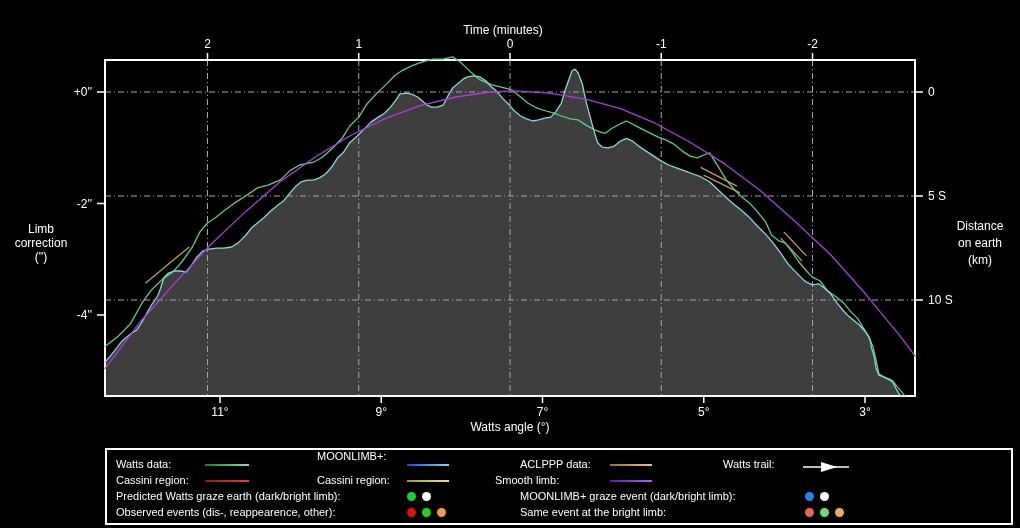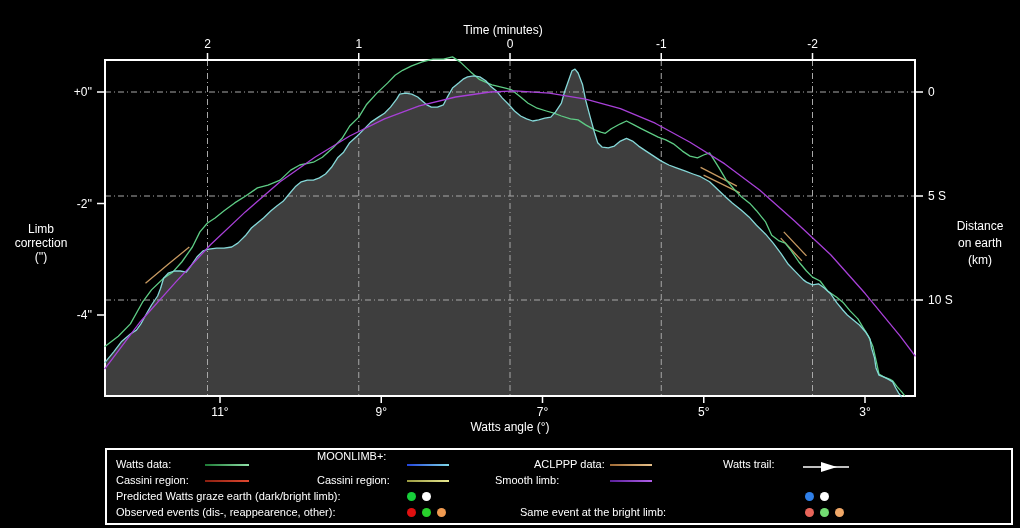--- a/index.html
+++ b/index.html
@@ -82,38 +82,39 @@
     <text x="980" y="247" text-anchor="middle">on earth</text>
     <text x="980" y="264" text-anchor="middle">(km)</text>
   </svg>
 
 <div class="legend">
 
   <span class="lbl" style="left:9px;top:8px">Watts data:</span>
   <span class="sw sw-watts" style="left:98px;top:14px;width:44px"></span>
   <span class="lbl" style="left:210px;top:0">MOONLIMB+:</span>
   <span class="sw sw-moonlimb" style="left:300px;top:14px;width:42px"></span>
-  <span class="lbl" style="left:427px;top:8px">ACLPPP data:</span>
+  <span class="lbl" style="left:413px;top:8px">ACLPPP data:</span>
   <span class="sw sw-aclppp" style="left:503px;top:14px;width:42px"></span>
   <span class="lbl" style="left:616px;top:8px">Watts trail:</span>
   <svg class="arrow" style="left:696px;top:11px" width="48" height="12">
     <line x1="0" y1="6" x2="46" y2="6" stroke="#fff" stroke-width="1.5"></line>
     <polygon points="18,1 34,6 18,11" fill="#fff"></polygon>
   </svg>
 
   <span class="lbl" style="left:9px;top:24px">Cassini region:</span>
   <span class="sw sw-cassini-red" style="left:98px;top:30px;width:44px"></span>
   <span class="lbl" style="left:210px;top:24px">Cassini region:</span>
   <span class="sw sw-cassini-yellow" style="left:300px;top:30px;width:42px"></span>
   <span class="lbl" style="left:388px;top:24px">Smooth limb:</span>
   <span class="sw sw-smooth" style="left:503px;top:30px;width:42px"></span>
 
   <span class="lbl" style="left:9px;top:40px">Predicted Watts graze earth (dark/bright limb):</span>
   <span class="dot" style="left: 300px; top: 42px; background: rgb(23, 207, 58);"></span>
   <span class="dot" style="left: 315px; top: 42px; background: rgb(255, 255, 255);"></span>
+  <span class="lbl" style="left:413px;top:40px">MOONLIMB+ graze event (dark/bright limb):</span>
   <span class="dot" style="left: 698px; top: 42px; background: rgb(47, 127, 232);"></span>
   <span class="dot" style="left: 713px; top: 42px; background: rgb(255, 255, 255);"></span>
 
   <span class="lbl" style="left:9px;top:56px">Observed events (dis-, reappearence, other):</span>
   <span class="dot" style="left: 300px; top: 58px; background: rgb(224, 16, 16);"></span>
   <span class="dot" style="left: 315px; top: 58px; background: rgb(40, 208, 44);"></span>
   <span class="dot" style="left: 330px; top: 58px; background: rgb(240, 154, 80);"></span>
   <span class="lbl" style="left:413px;top:56px">Same event at the bright limb:</span>
   <span class="dot" style="left: 698px; top: 58px; background: rgb(232, 101, 90);"></span>
   <span class="dot" style="left: 713px; top: 58px; background: rgb(114, 220, 114);"></span>

